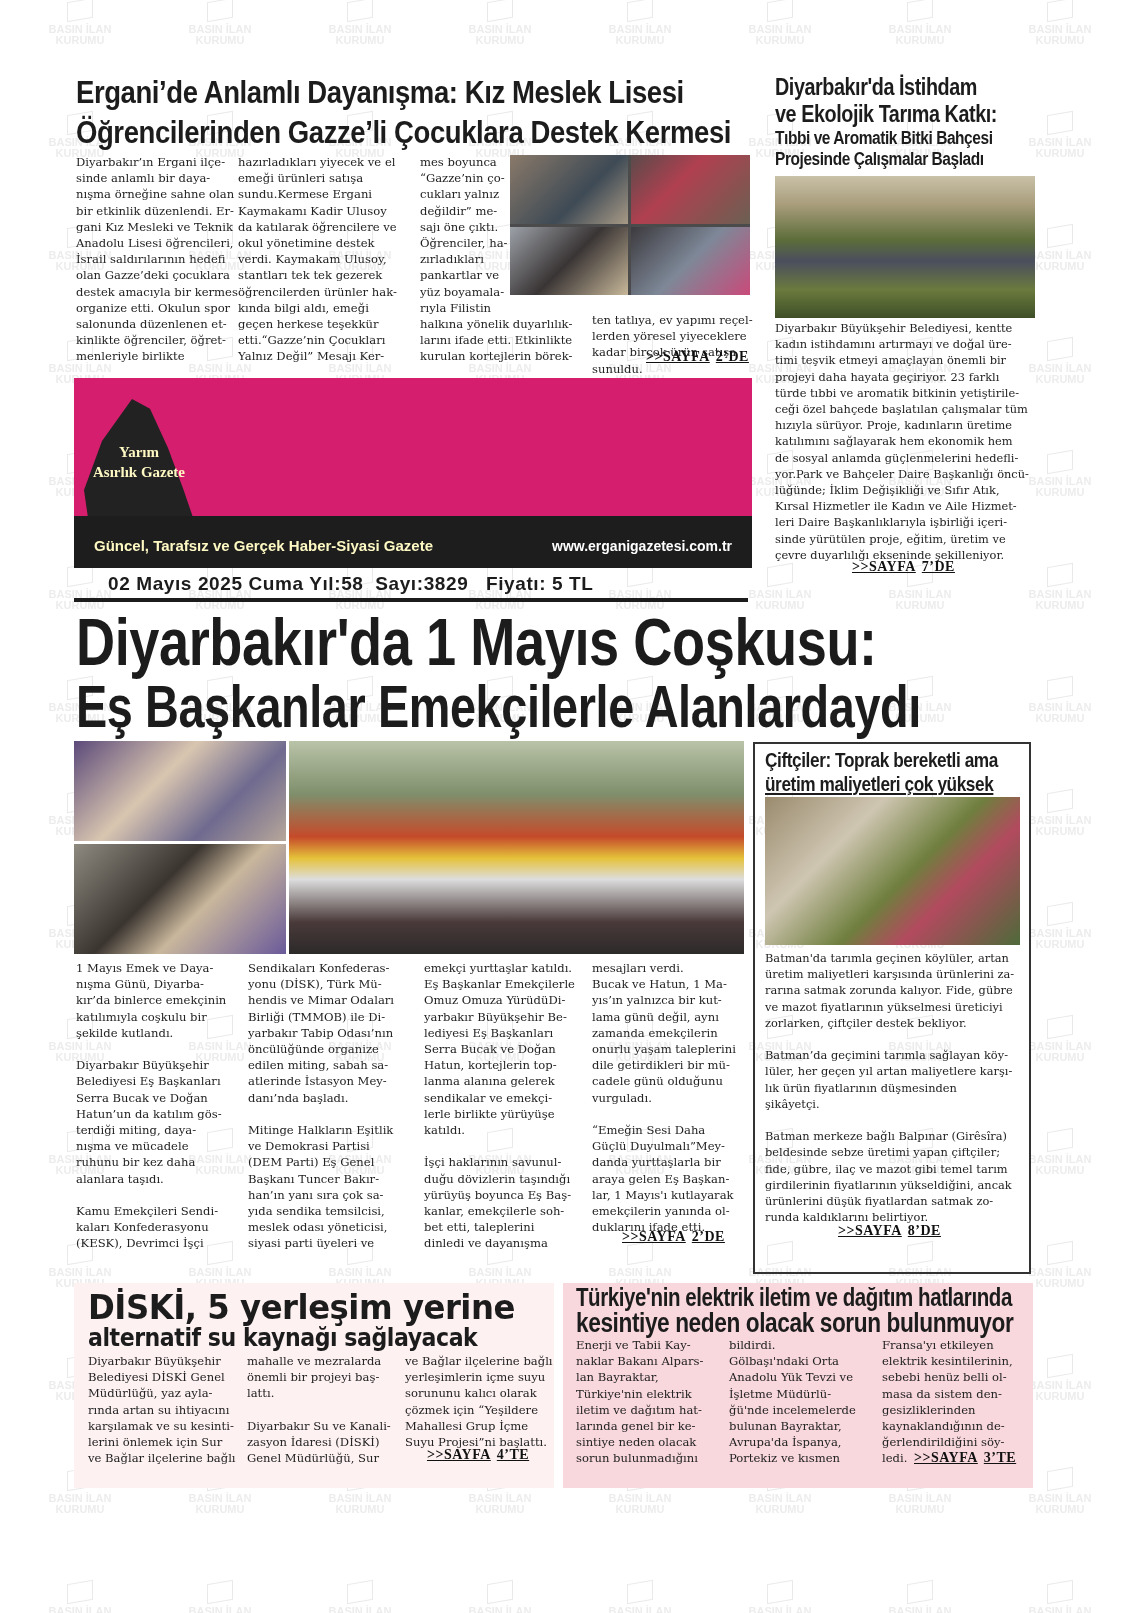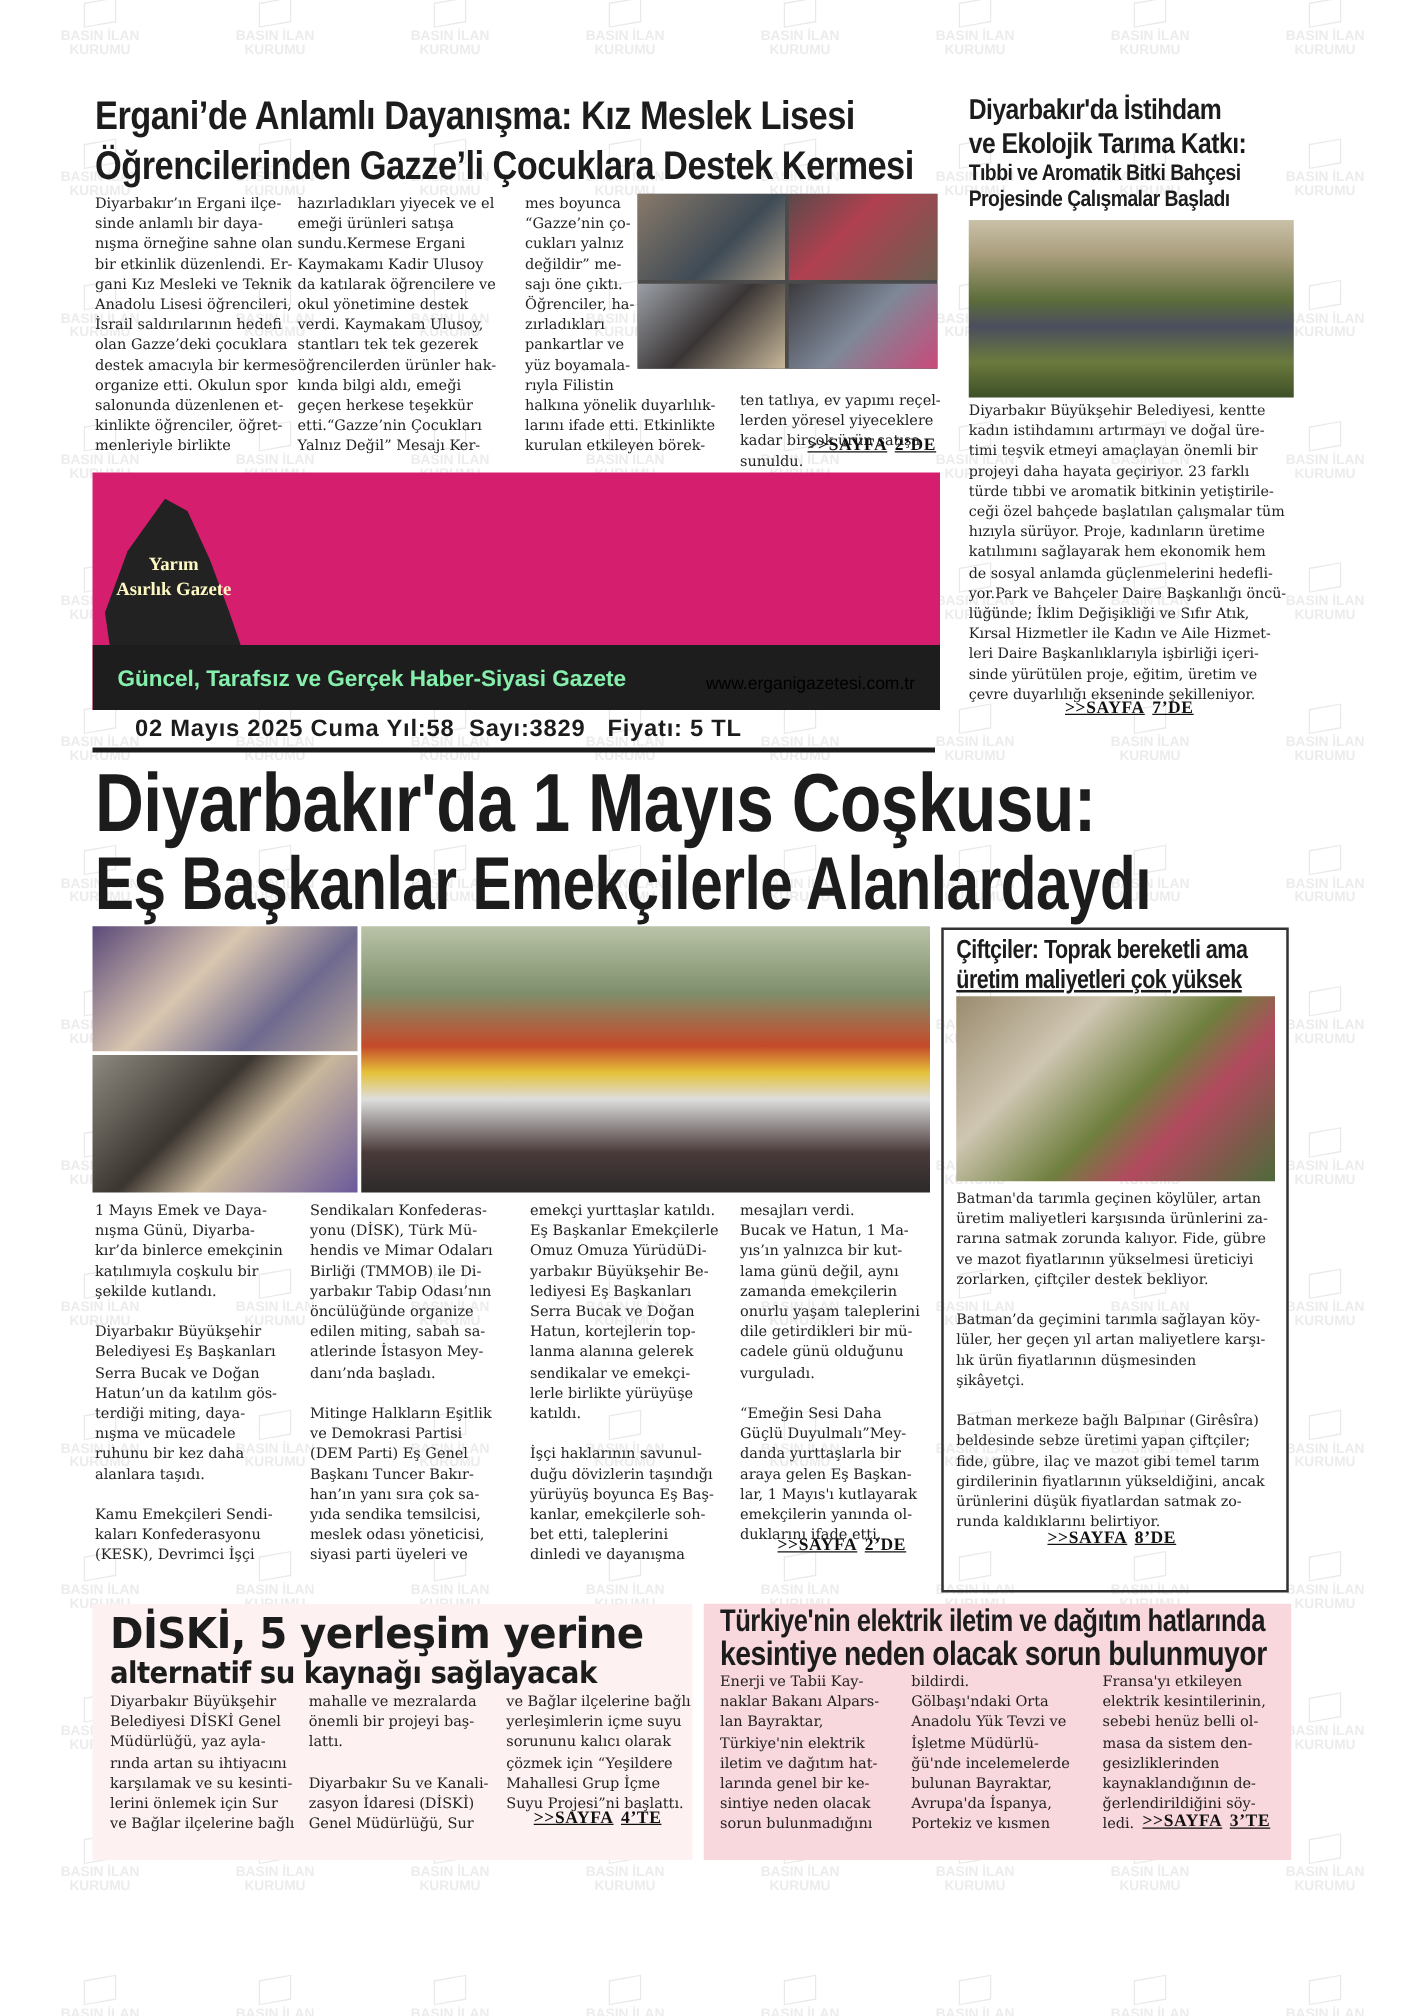--- a/index.html
+++ b/index.html
@@ -20,22 +20,22 @@
   
   .wm { position: absolute; width: 80px; height: 48px; color: rgba(200,200,200,0.35); font-family: "Liberation Sans", sans-serif; font-weight: bold; font-size: 11px; text-align: center; line-height: 11px; pointer-events: none; }
   .wm .box { width: 26px; height: 20px; margin: 0 auto 4px; border: 1px solid rgba(200,200,200,0.4); transform: skewY(-10deg); }
 
   
   .masthead { left: 74px; top: 378px; width: 678px; height: 190px; background: #d61e6e; overflow: hidden; }
   .masthead .band { position: absolute; left: 0; bottom: 0; width: 100%; height: 52px; background: #1d1d1d; }
   .masthead .mountain { position: absolute; left: 4px; top: 14px; width: 120px; height: 140px; background: #222; clip-path: polygon(10% 100%, 5% 70%, 20% 35%, 45% 5%, 60% 12%, 75% 40%, 88% 70%, 100% 100%); }
   .masthead .slogan { position: absolute; left: 10px; top: 64px; width: 110px; color: #fef9c3; font-family: "Liberation Serif", serif; font-weight: bold; font-size: 15px; line-height: 20px; text-align: center; }
   .masthead .brand { position: absolute; left: 145px; top: 12px; font-family: "DejaVu Serif", serif; font-weight: bold; font-size: 92px; letter-spacing: 18px; color: #ffffff; -webkit-text-stroke: 2px #7a0f3c; text-shadow: 4px 4px 0 #8a1445; }
-  .masthead .tagline { position: absolute; left: 20px; bottom: 14px; color: #86efac; font-family: "Liberation Sans", sans-serif; font-weight: bold; font-size: 18px; }
-  .masthead .url { position: absolute; right: 20px; bottom: 14px; color: #000000; font-family: "Liberation Sans", sans-serif; font-weight: normal; font-size: 14px; }
+  .masthead .tagline { position: absolute; left: 20px; bottom: 14px; color: #fef9c3; font-family: "Liberation Sans", sans-serif; font-weight: bold; font-size: 15px; }
+  .masthead .url { position: absolute; right: 20px; bottom: 14px; color: #ffffff; font-family: "Liberation Sans", sans-serif; font-weight: bold; font-size: 14px; }
 
   .issue { left: 108px; top: 573px; font-family: "Liberation Sans", sans-serif; font-weight: bold; font-size: 19px; color: #1c1c1c; letter-spacing: 0.6px; white-space: pre; }
   .issue-rule { left: 74px; top: 598px; width: 674px; height: 4px; background: #1c1c1c; }
 
   .boxed { left: 753px; top: 742px; width: 278px; height: 532px; border: 2px solid #333; }
 
   .pinkbox-left { left: 74px; top: 1283px; width: 480px; height: 205px; background: #fdf1f2; }
   .pinkbox-right { left: 563px; top: 1283px; width: 470px; height: 205px; background: #f8d7dd; }
 </style>
 </head>
@@ -670,21 +670,21 @@
 cukları yalnız
 değildir” me-
 sajı öne çıktı.
 Öğrenciler, ha-
 zırladıkları
 pankartlar ve
 yüz boyamala-
 rıyla Filistin</div>
 <div class="abs col" style="left:420px;top:316px;width:170px;">halkına yönelik duyarlılık-
 larını ifade etti. Etkinlikte
-kurulan etkileyen börek-</div>
+kurulan kortejlerin börek-</div>
 <div class="abs col" style="left:592px;top:312px;width:165px;">ten tatlıya, ev yapımı reçel-
 lerden yöresel yiyeceklere
 kadar birçok ürün satışa
 sunuldu.</div>
 <div class="abs more" style="left:646px;top:349px;"><span>&gt;&gt;SAYFA</span><span>2’DE</span></div>
 
 <div class="abs photo" style="left:510px;top:155px;width:240px;height:140px;background:#4b4b4b;">
   <div style="position:absolute;left:0;top:0;width:118px;height:69px;background:linear-gradient(135deg,#8a7a6a,#3e4a55 60%,#a89a86);"></div>
   <div style="position:absolute;left:121px;top:0;width:119px;height:69px;background:linear-gradient(135deg,#5a4a4a,#b04050 40%,#6b6052);"></div>
   <div style="position:absolute;left:0;top:72px;width:118px;height:68px;background:linear-gradient(135deg,#9ca1a8,#3a3535 50%,#c8b89a);"></div>

